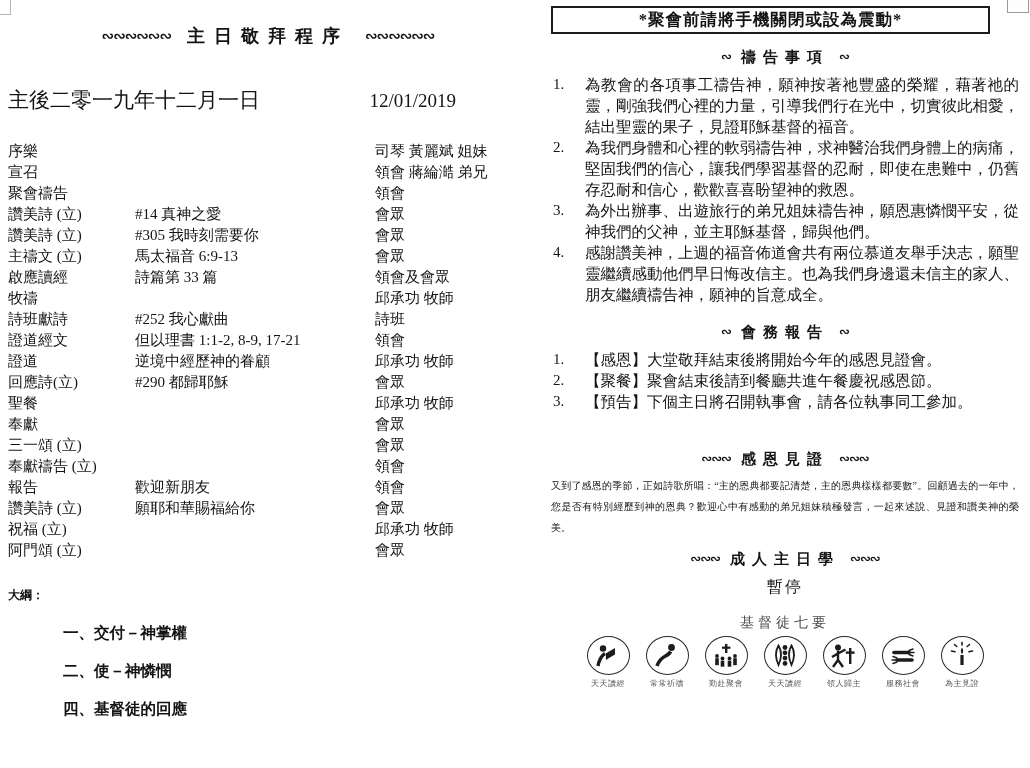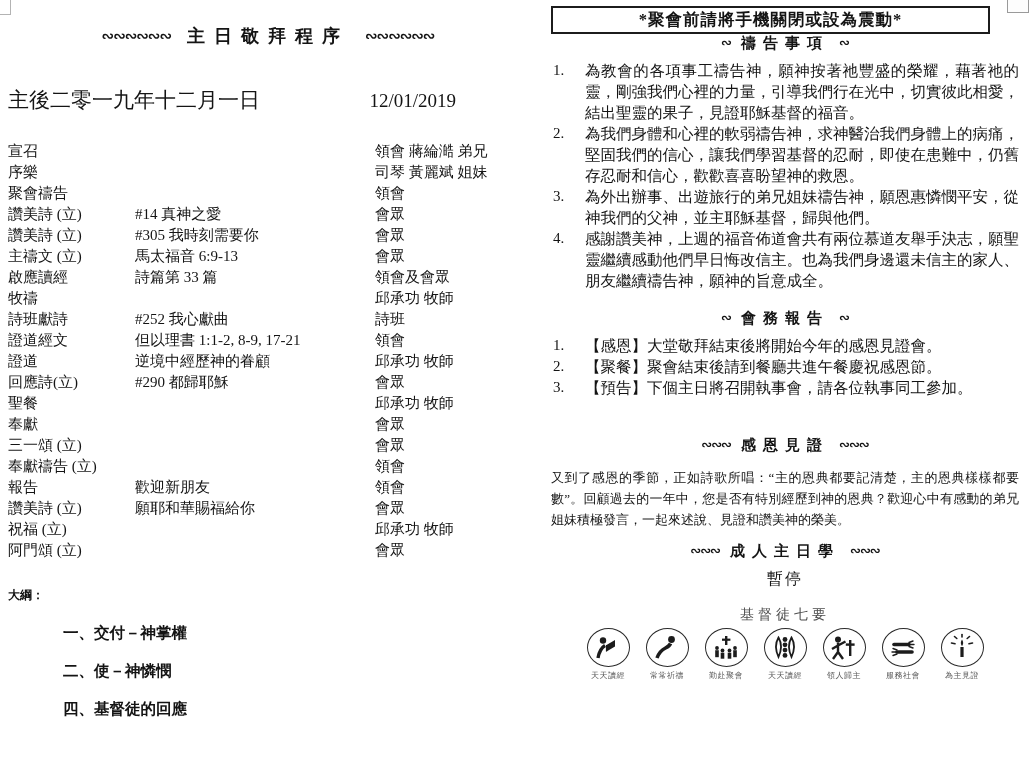--- a/index.html
+++ b/index.html
@@ -44,36 +44,36 @@
     margin-top:6px; width:439px; height:28px;
     border:2px solid #1c1c1c;
     text-align:center; line-height:24px;
     font-size:16.5px; font-weight:bold; letter-spacing:1px;
   }
   .section-heading {
     text-align:center; font-size:15px; font-weight:bold;
     white-space:nowrap;
   }
   .section-heading .label { letter-spacing:7px; padding:0 10px; }
-  .h-prayer { }
+  .h-prayer { margin-top:14px; }
   .h-announce { margin-top:18px; }
   .h-testimony { margin-top:38px; }
   .h-school { margin-top:12px; }
   .num-list { margin-top:7px; counter-reset: li; }
   .num-list .li {
     position:relative; padding-left:34px;
     font-size:15.5px; line-height:21px; text-align:justify;
   }
   .num-list .li::before {
     counter-increment: li;
     content: counter(li) ".";
     position:absolute; left:2px; top:0;
     font-size:15px;
   }
-  .testimony-body { margin-top:12px; font-size:13px; line-height:21px; text-align:justify; }
+  .testimony-body { margin-top:6px; font-size:10px; line-height:21px; text-align:justify; }
   .school-status { margin-top:8px; text-align:center; font-size:16px; letter-spacing:2px; }
   .essentials-title { margin-top:16px; text-align:center; font-size:14px; color:#4d4d4d; letter-spacing:4px; }
   .essentials-row { margin-top:4px; display:flex; justify-content:center; gap:9px; }
   .essential { width:50px; text-align:center; }
   .essential .circle {
     width:43px; height:39px; margin:0 auto;
     border:1.6px solid #2a2a2a; border-radius:50%;
     display:flex; align-items:center; justify-content:center;
   }
   .essential .elabel {
@@ -103,29 +103,29 @@
   </div>
 
   <div class="date-row">
     <span class="date-cn">主後二零一九年十二月一日</span>
     <span class="date-en">12/01/2019</span>
   </div>
 
   <div class="program">
 
       <div class="prow">
+        <span class="c1">序樂</span>
+        <span class="c2"></span>
+        <span class="c3">司琴 黃麗斌 姐妹</span>
+      </div>
+
+      <div class="prow">
         <span class="c1">宣召</span>
         <span class="c2"></span>
         <span class="c3">領會 蔣綸澔 弟兄</span>
-      </div>
-
-      <div class="prow">
-        <span class="c1">序樂</span>
-        <span class="c2"></span>
-        <span class="c3">司琴 黃麗斌 姐妹</span>
       </div>
 
       <div class="prow">
         <span class="c1">聚會禱告</span>
         <span class="c2"></span>
         <span class="c3">領會</span>
       </div>
 
       <div class="prow">
         <span class="c1">讚美詩 (立)</span>

